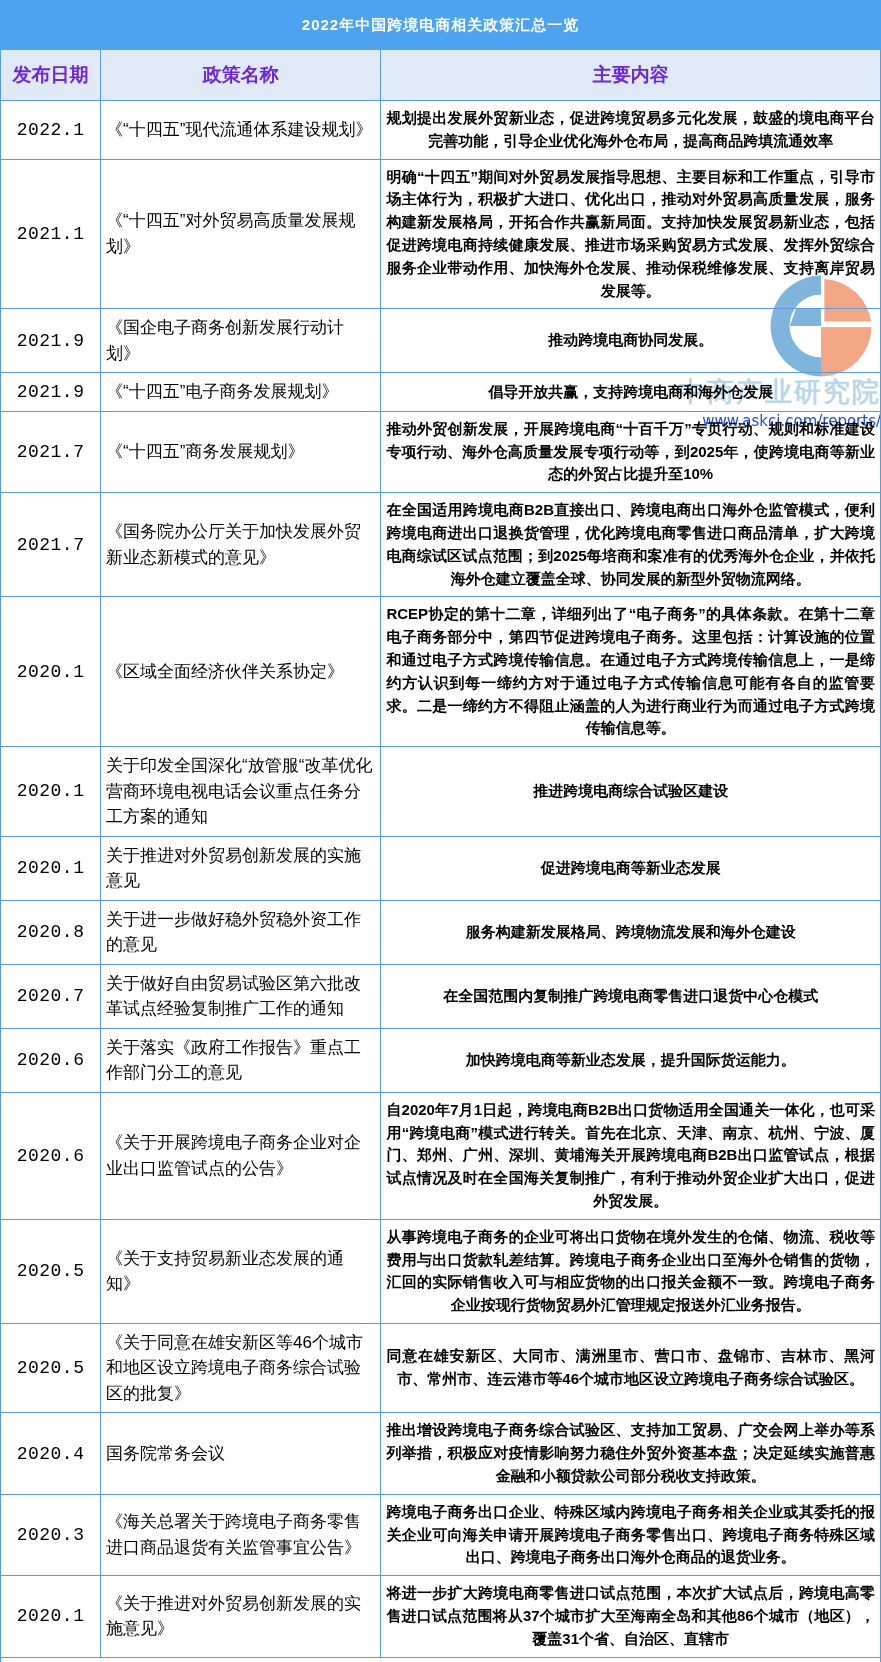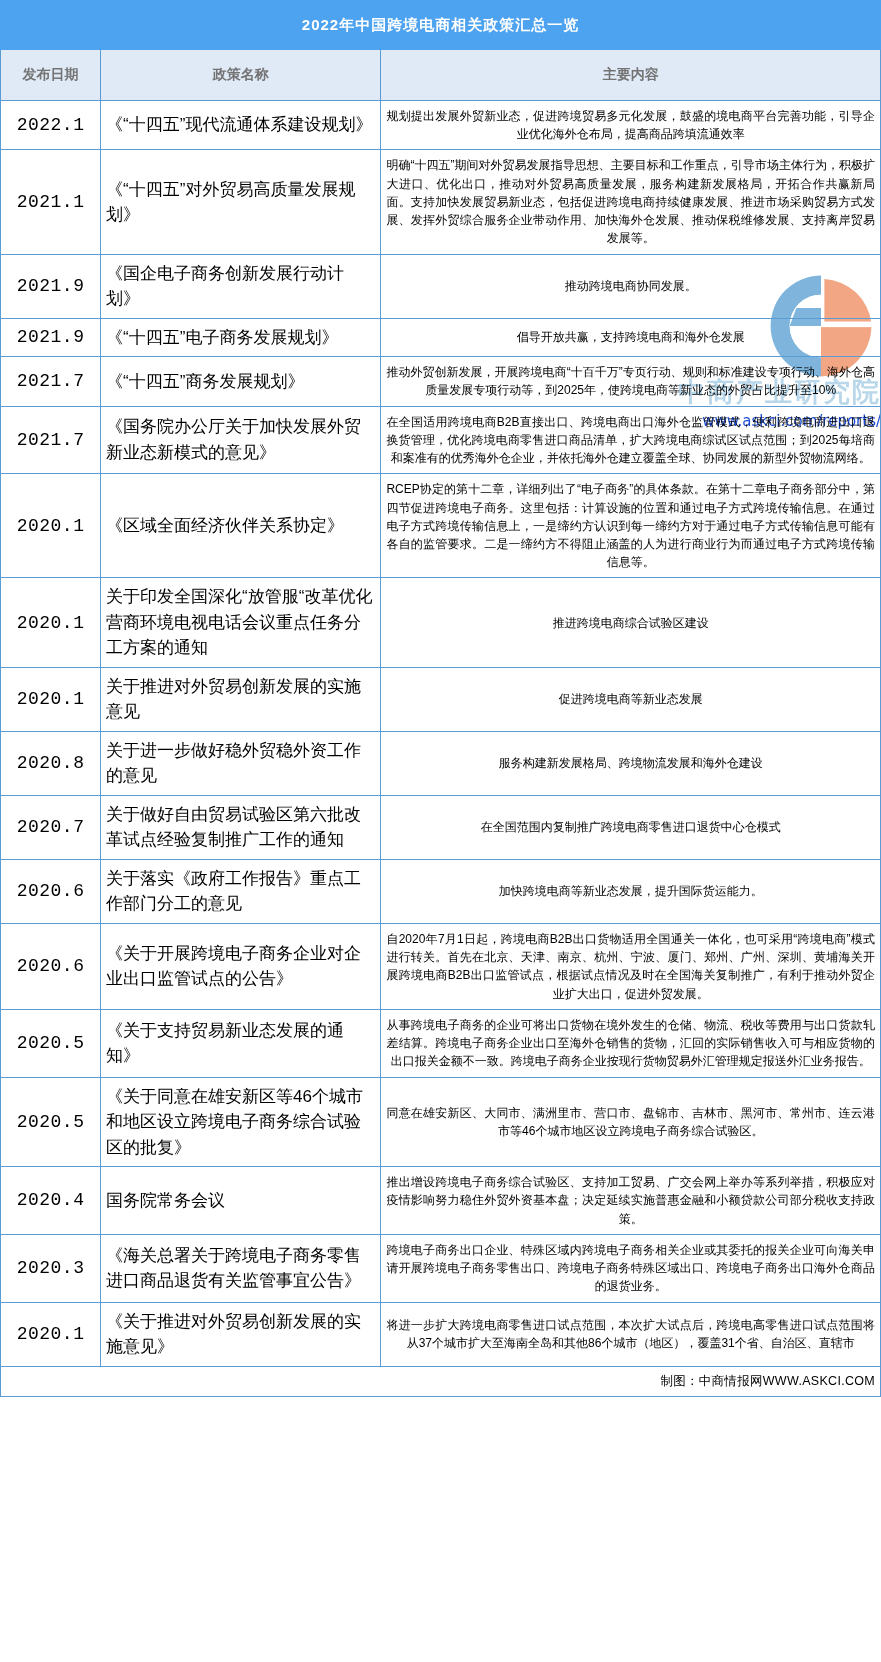--- a/index.html
+++ b/index.html
@@ -73,46 +73,47 @@
     text-align: center;
     font-size: 15px;
     font-weight: bold;
     height: 36px;
     letter-spacing: 1px;
     border: 1px solid #4da3f0 !important;
   }
   .hdr-cell {
     background: #dfeaf6 !important;
     text-align: center;
-    font-size: 14px;
+    font-size: 19px;
     font-weight: bold;
     height: 38px;
-    color: #737373;
+    color: #6d28d9;
   }
   .col-date   { width: 100px; }
   .col-name   { width: 280px; }
   .col-content{ width: 499px; }
 
   td.date-cell {
     text-align: center;
     font-size: 18px;
     font-family: "Liberation Mono", "DejaVu Sans Mono", monospace;
     letter-spacing: 0.5px;
   }
   td.name-cell {
     text-align: left;
     font-size: 17px;
     line-height: 1.5;
   }
   td.content-cell {
     text-align: center;
-    font-size: 12px;
+    font-size: 15px;
     line-height: 1.52;
     padding-left: 8px;
     padding-right: 8px;
+    font-weight: bold;
   }
   td.content-cell.justify {
     text-align: justify;
     text-align-last: center;
   }
   tr.data-row { }
   .footer-cell {
     text-align: right;
     font-size: 12.5px;
     padding: 8px 6px 8px 0;

